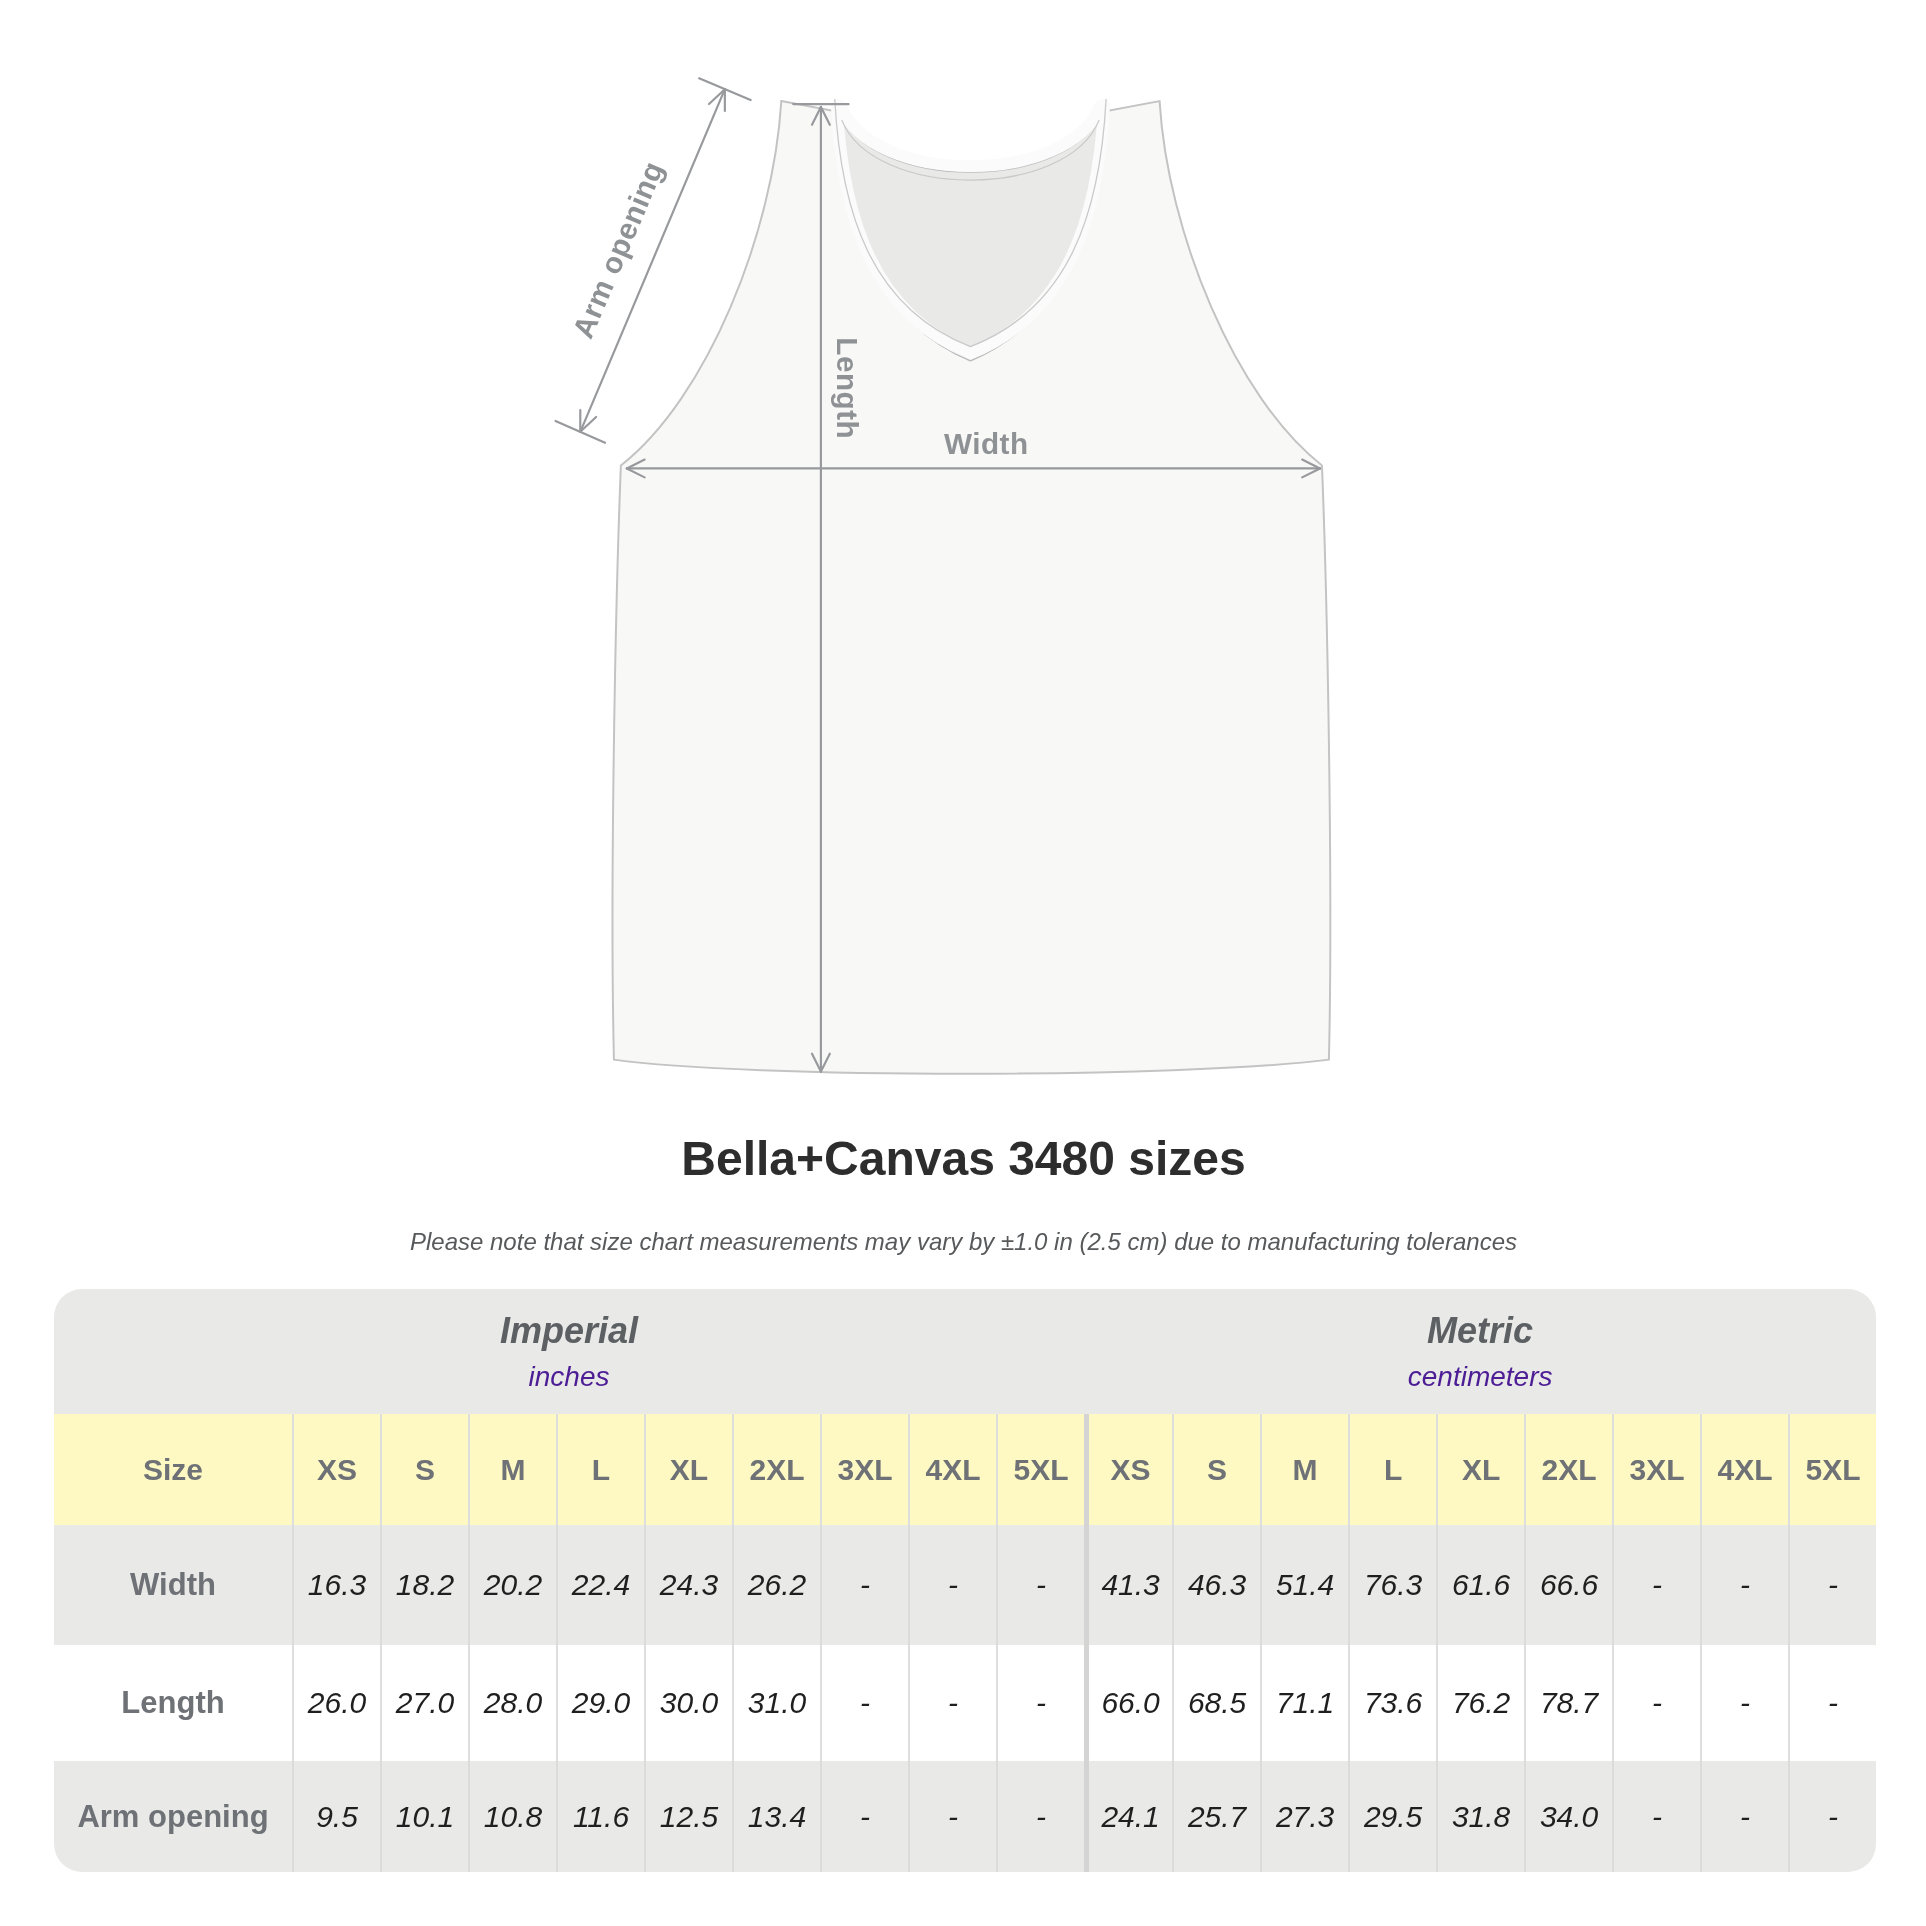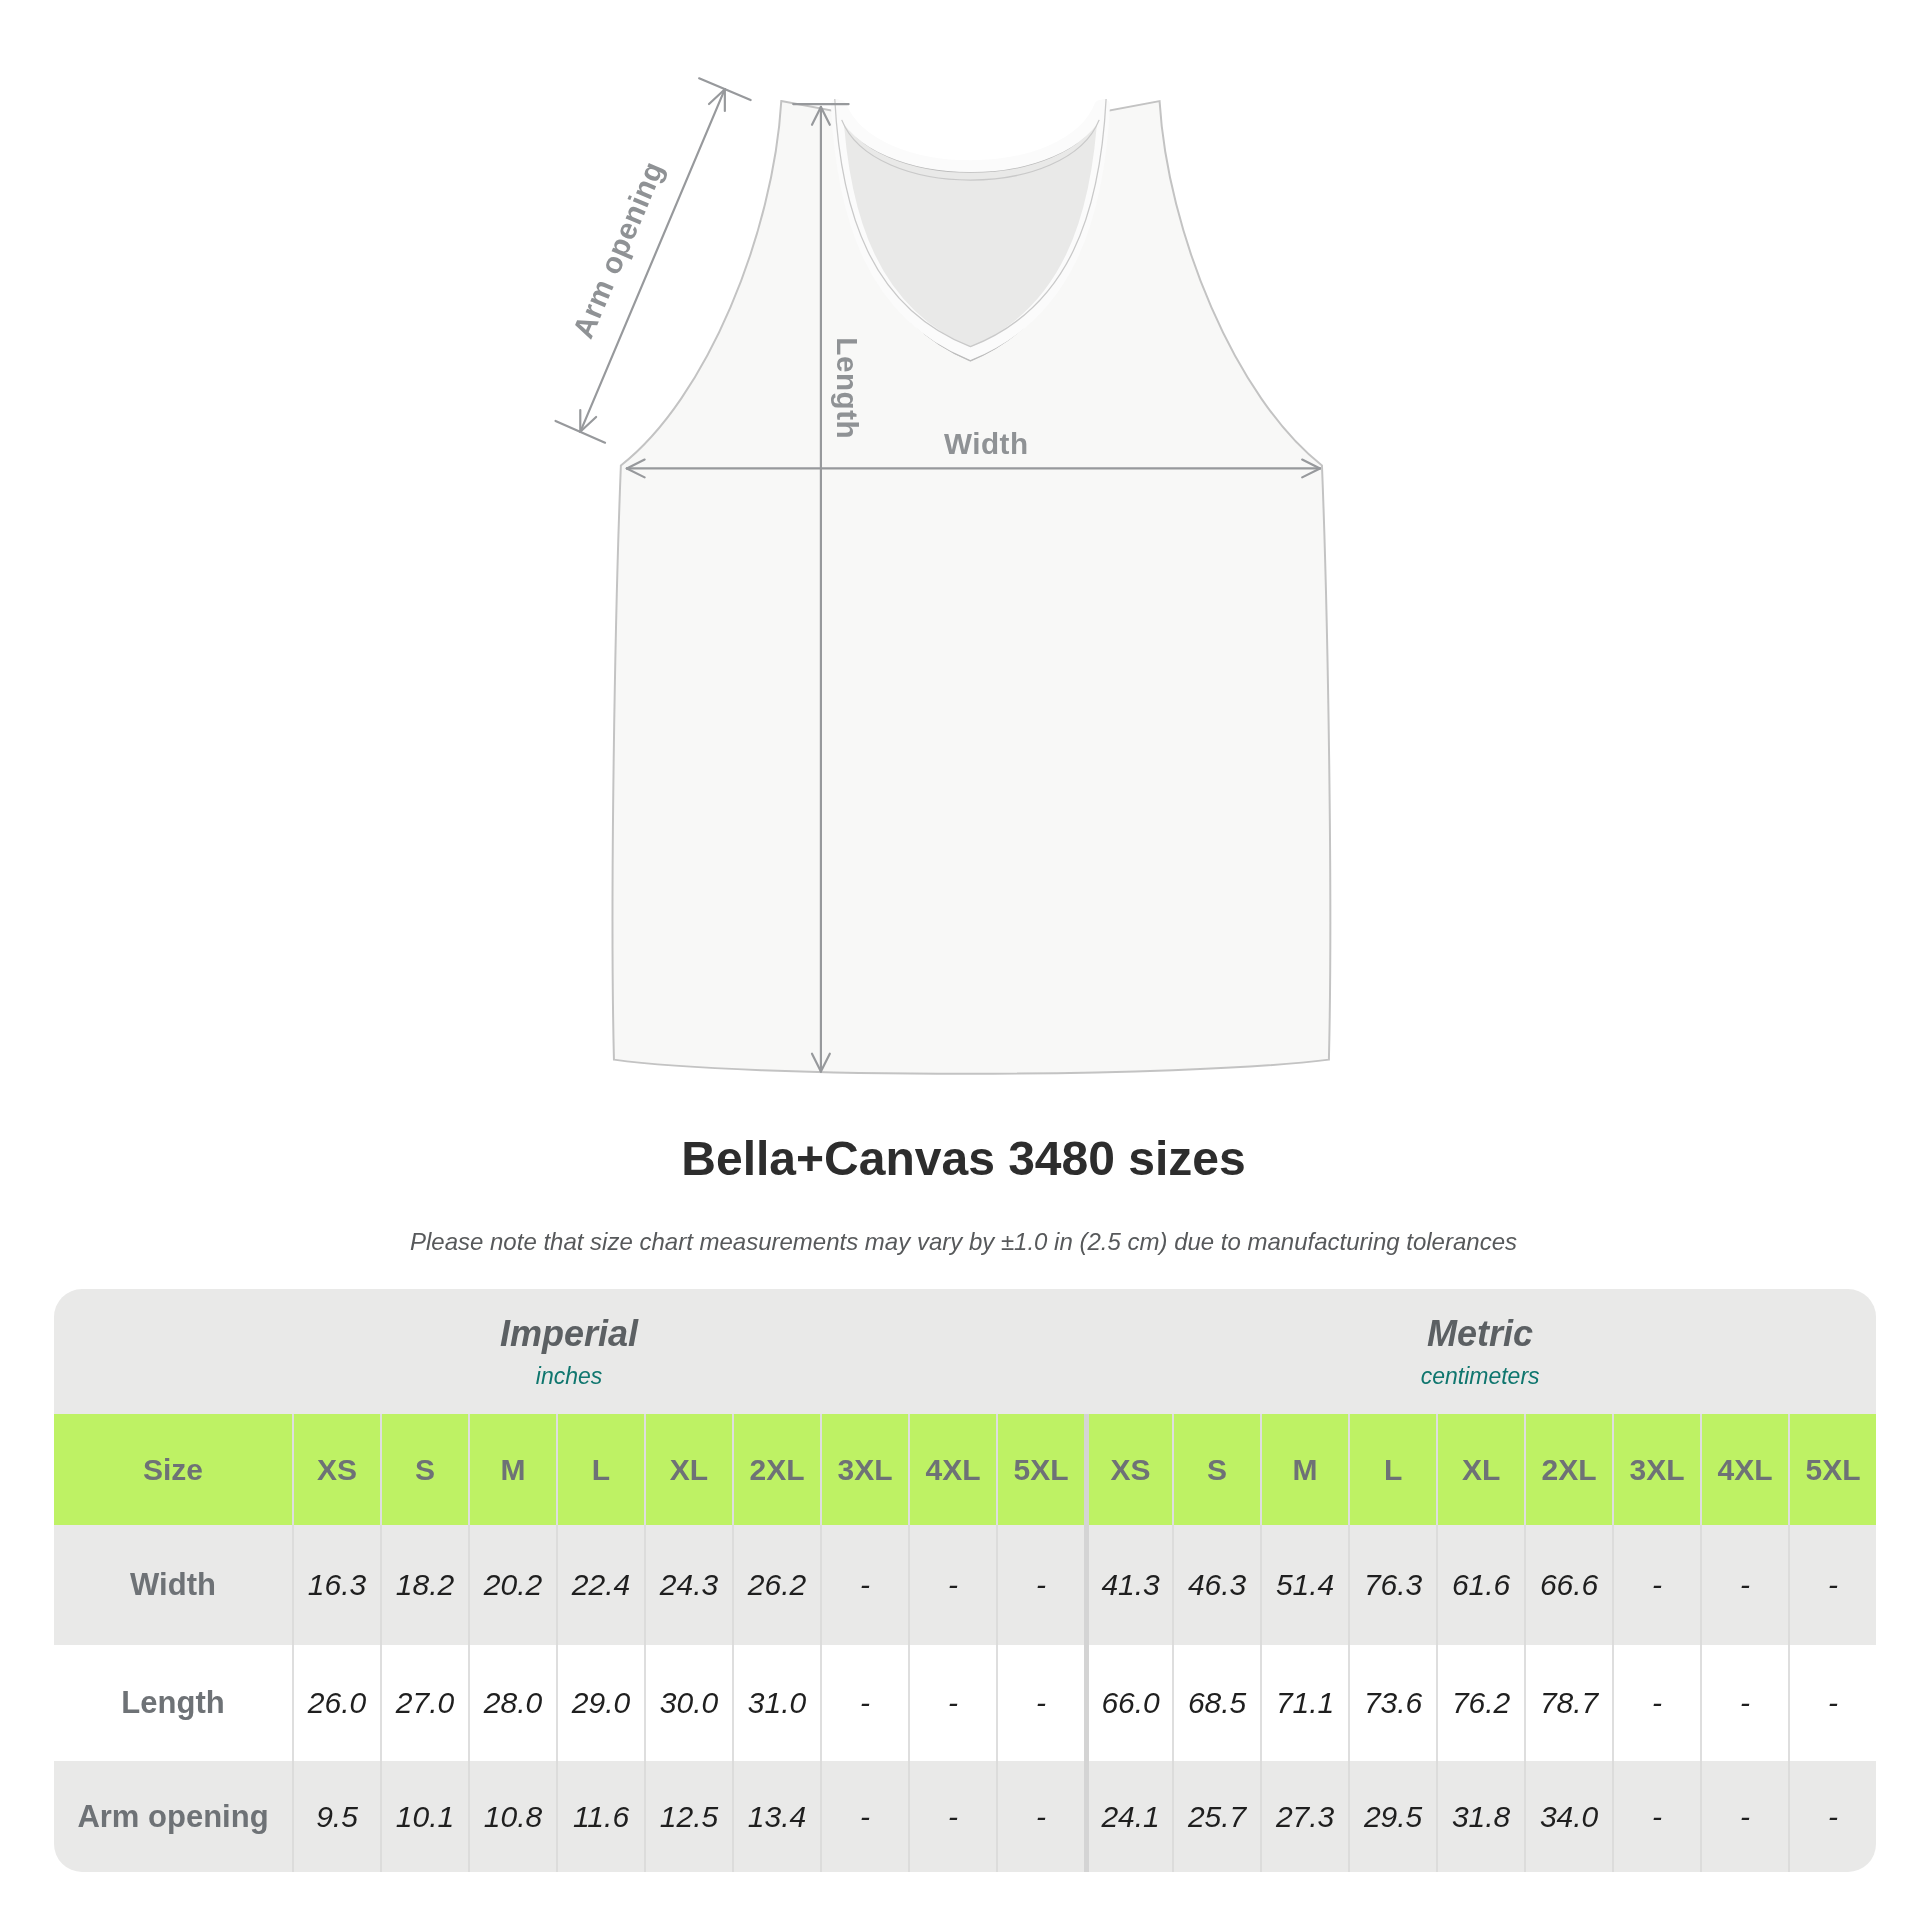--- a/index.html
+++ b/index.html
@@ -25,23 +25,23 @@
   .chart-wrap{position:absolute;left:54px;top:1289px;}
   table.size-chart{border-collapse:separate;border-spacing:0;table-layout:fixed;width:1818px;}
   col.c-size{width:238px;}
   col.c-data{width:88px;}
   td,th{padding:0;margin:0;}
 
   .band{background:#e9e9e8;height:125px;vertical-align:middle;text-align:center;}
   .band-l{border-top-left-radius:28px;}
   .band-r{border-top-right-radius:28px;}
   .sec-label{font-size:36px;font-weight:bold;font-style:italic;color:#5c6063;line-height:1.25;}
-  .sec-unit{font-size:23px;font-style:italic;color:#0f766e;line-height:1.3;margin-top:6px;}
-
-  .hdr-row th{background:#bef264;height:111px;vertical-align:middle;text-align:center;
+  .sec-unit{font-size:28px;font-style:italic;color:#4c1d95;line-height:1.3;margin-top:6px;}
+
+  .hdr-row th{background:#fef9c3;height:111px;vertical-align:middle;text-align:center;
     font-size:30px;font-weight:bold;color:#6e7276;}
   .size-h{font-size:31px;}
   th.szh{border-left:2px solid #dedede;}
   .sec-start{border-left:5px solid #d4d4d4 !important;}
 
   tr.data-row th{vertical-align:middle;text-align:center;font-size:31px;font-weight:bold;color:#6e7276;}
   tr.data-row td{vertical-align:middle;text-align:center;font-size:30px;font-weight:normal;color:#1f1f1f;
     border-left:2px solid #dedede;font-style:italic;}
   tr.row-gray th,tr.row-gray td{background:#e9e9e8;}
   tr.row-white th,tr.row-white td{background:#ffffff;}

